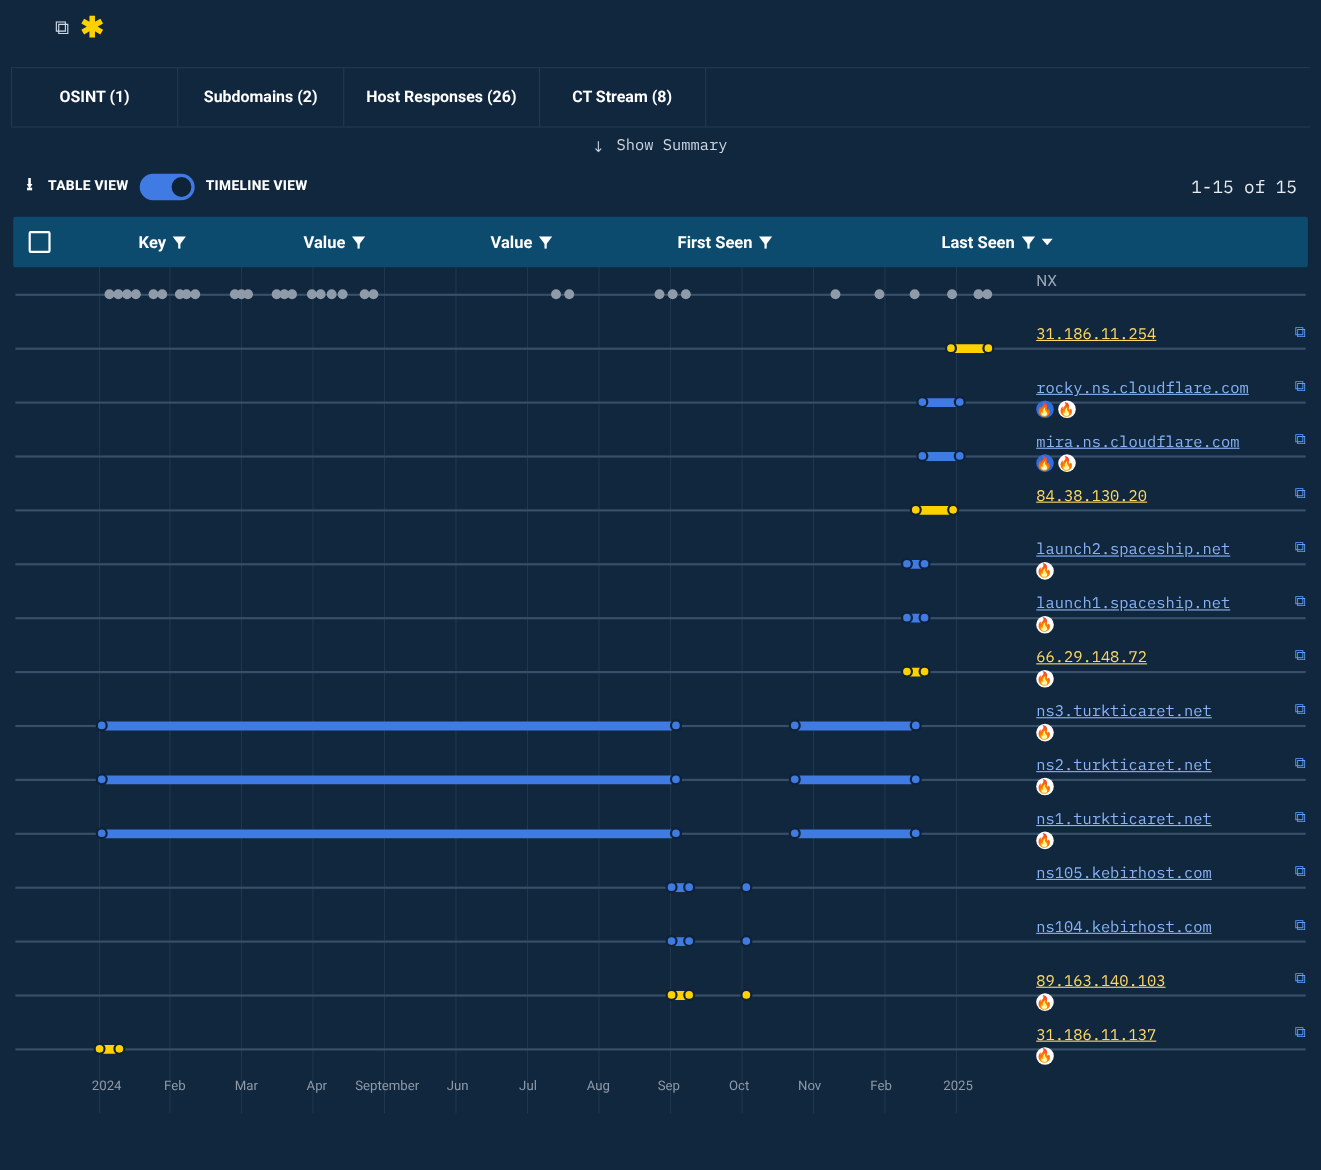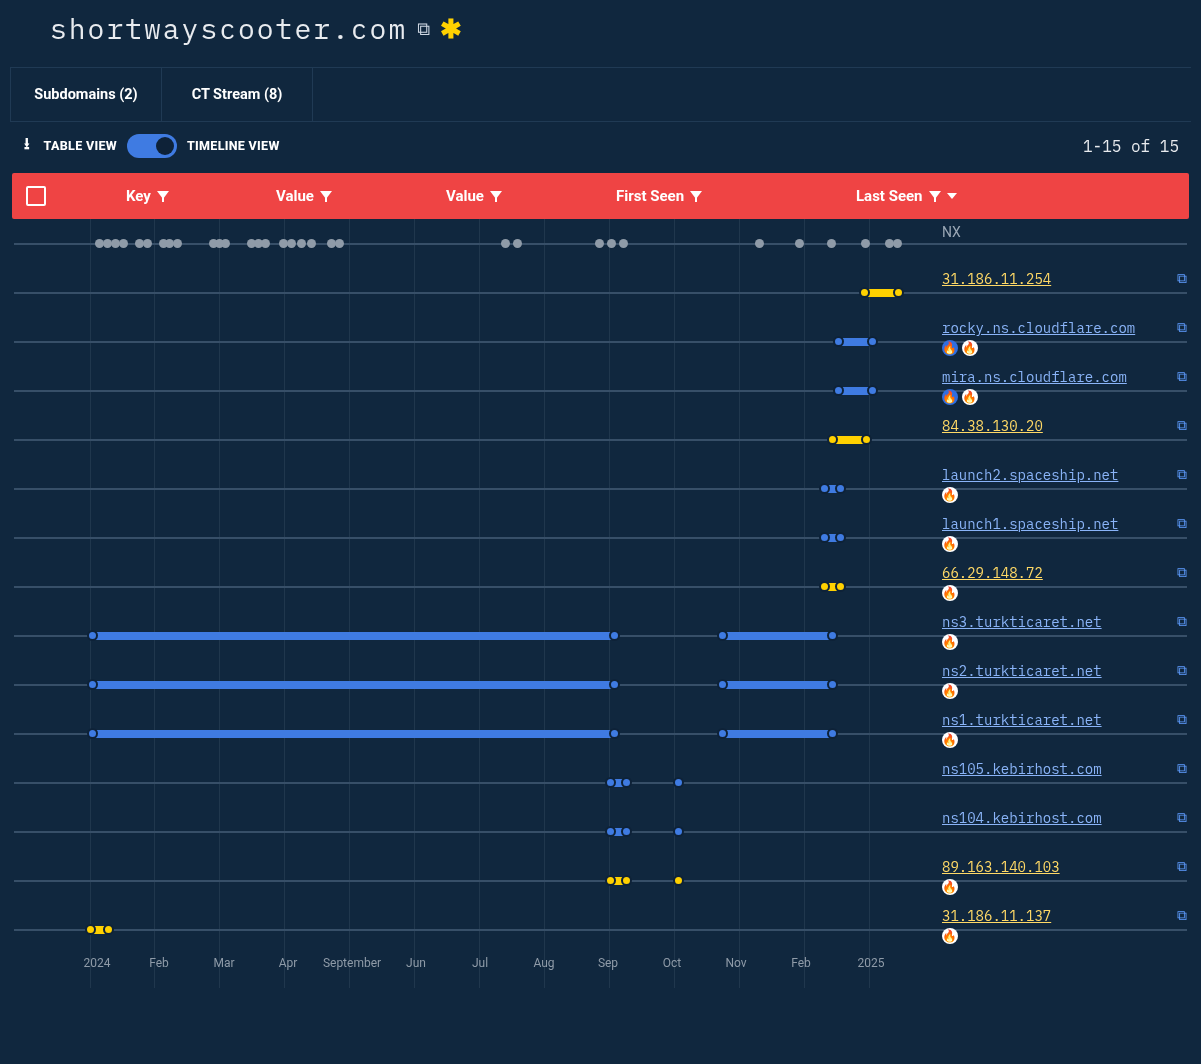--- a/index.html
+++ b/index.html
@@ -16,21 +16,21 @@
 .tab.hc{line-height:1.2;min-width:120px;}
 .show-summary{text-align:center;padding:6px 0;color:#cfd8e3;font-size:14px;cursor:pointer;}
 .show-summary .arr{position:relative;top:2px;margin-right:4px;}
 .controls{display:flex;align-items:center;gap:10px;padding:10px 12px 10px 14px;}
 .controls .dl{font-size:16px;font-weight:bold;margin-right:4px;}
 .vlabel{font-weight:800;font-size:12.5px;letter-spacing:0.3px;}
 .toggle{width:50px;height:24px;border-radius:12px;background:#3f7be2;position:relative;cursor:pointer;}
 .toggle .knob{width:18px;height:18px;border-radius:50%;background:#0e2238;position:absolute;top:3px;right:3px;}
 .controls .spacer{flex:1;}
 .pager{font-size:16px;color:#e8ebef;}
-.colhdr{background:#ef4444;display:flex;align-items:center;height:46px;border-radius:2px;margin:4px 2px 0 2px;padding:0 6px 0 14px;font-weight:700;font-size:15px;}
+.colhdr{background:#0c4a6e;display:flex;align-items:center;height:46px;border-radius:2px;margin:4px 2px 0 2px;padding:0 6px 0 14px;font-weight:700;font-size:15px;}
 .colhdr .chk{width:16px;height:16px;border:2px solid #fff;border-radius:2px;margin-right:80px;cursor:pointer;}
 .colhdr .col{display:flex;align-items:center;gap:4px;cursor:pointer;}
 .colhdr .c-key{width:150px;}
 .colhdr .c-type{width:170px;}
 .colhdr .c-value{width:170px;}
 .colhdr .c-first{width:240px;}
 .colhdr .c-last{width:200px;}
 .funnel{display:inline-block;width:12px;height:10px;position:relative;margin-left:2px;}
 .funnel::before{content:"";position:absolute;left:0;top:0;border-left:6px solid transparent;border-right:6px solid transparent;border-top:8px solid #fff;}
 .funnel::after{content:"";position:absolute;left:5px;top:6px;width:2px;height:5px;background:#fff;}
@@ -59,30 +59,35 @@
 .dot.sm{width:9px;height:9px;top:20px;}
 .axis{position:relative;height:30px;margin-top:-6px;}
 .axis .tick{position:absolute;color:#8f9ba8;font-size:12px;top:8px;transform:translateX(-50%);}
 .gridline{position:absolute;top:0;bottom:30px;width:1px;background:rgba(150,170,190,0.12);}
 </style>
 </head>
 <body>
 
 <div class="page">
   <div class="hdr">
-    <span class="domain mono">shortwayscooter.com</span>
     <span class="copy">⧉</span>
     <span class="star">✱</span>
   </div>
 
   <div class="tabs" id="tabs">
+      <div class="tab">OSINT (1)</div>
       <div class="tab">Subdomains (2)</div>
+      <div class="tab">Host Responses (26)</div>
       <div class="tab">CT Stream (8)</div>
     </div>
 
+  <div class="show-summary mono">
+    <span class="arr">↓</span>
+    <span>Show Summary</span>
+  </div>
 
   <div class="controls">
     <span class="dl">⭳</span>
     <span class="vlabel">TABLE VIEW</span>
     <span class="toggle">
         <span class="knob"></span>
       </span>
     <span class="vlabel">TIMELINE VIEW</span>
     <span class="spacer"></span>
     <span class="pager mono">1-15 of 15</span>

